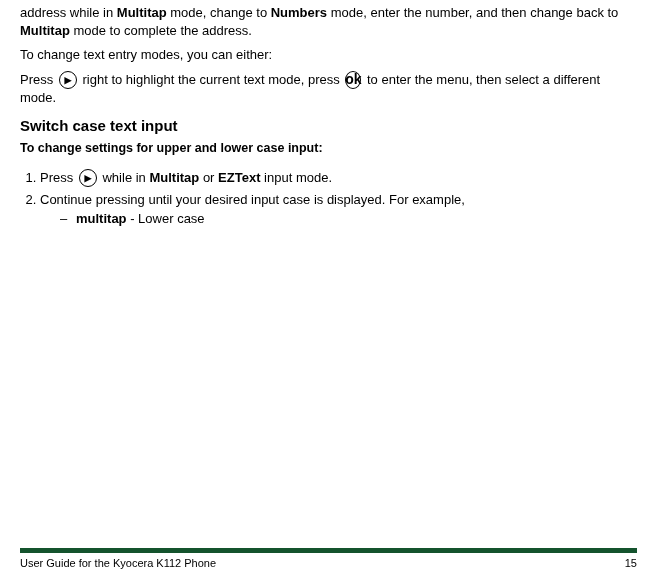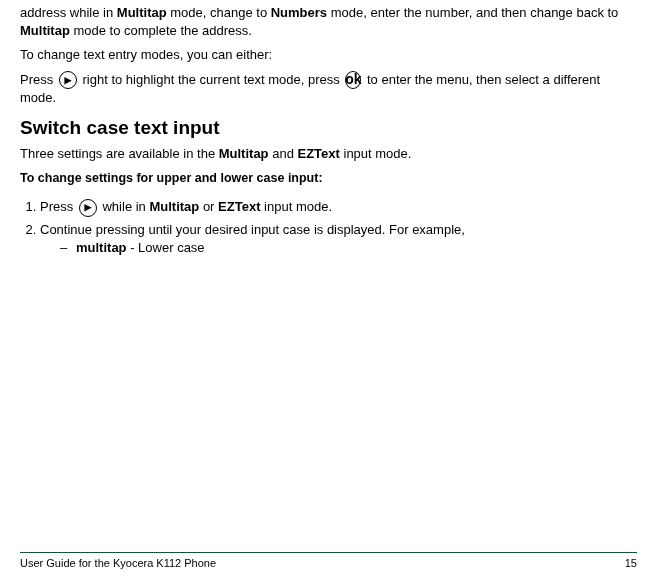--- a/index.html
+++ b/index.html
@@ -34,21 +34,21 @@
     p {
       margin-bottom: 6px;
       line-height: 1.4;
     }
 
     .bold {
       font-weight: bold;
     }
 
     .section-heading {
-      font-size: 19px;
+      font-size: 15px;
       font-weight: bold;
       margin-top: 10px;
       margin-bottom: 6px;
     }
 
     .sub-heading {
       font-weight: bold;
       margin-bottom: 11px;
       font-size: 12.5px;
     }
@@ -103,21 +103,21 @@
       position: relative;
     }
 
     ul.dash-list li::before {
       content: "–";
       position: absolute;
       left: -16px;
     }
 
     .footer {
-      border-top: 1px solid #14532d;
+      border-top: 5px solid #14532d;
       padding-top: 4px;
       display: flex;
       justify-content: space-between;
       align-items: center;
       font-size: 11px;
     }
 
     .footer-title {
       font-size: 11px;
     }
@@ -143,23 +143,20 @@
     <p>
       <span>Press</span>
       <span class="icon-circle">▶</span>
       <span>right to highlight the current text mode, press</span>
       <span class="icon-ok">ok</span>
       <span>to enter the menu, then select a different mode.</span>
     </p>
 
     <div class="section-heading">Switch case text input</div>
 
-    <p>
-      <span>Three settings are available in the </span><span class="bold">Multitap</span><span> and </span><span class="bold">EZText</span><span> input mode.</span>
-    </p>
 
     <p class="sub-heading">To change settings for upper and lower case input:</p>
 
     <ol>
       <li>
         <span>Press</span>
         <span class="icon-circle">▶</span>
         <span> while in </span><span class="bold">Multitap</span><span> or </span><span class="bold">EZText</span><span> input mode.</span>
       </li>
       <li>

